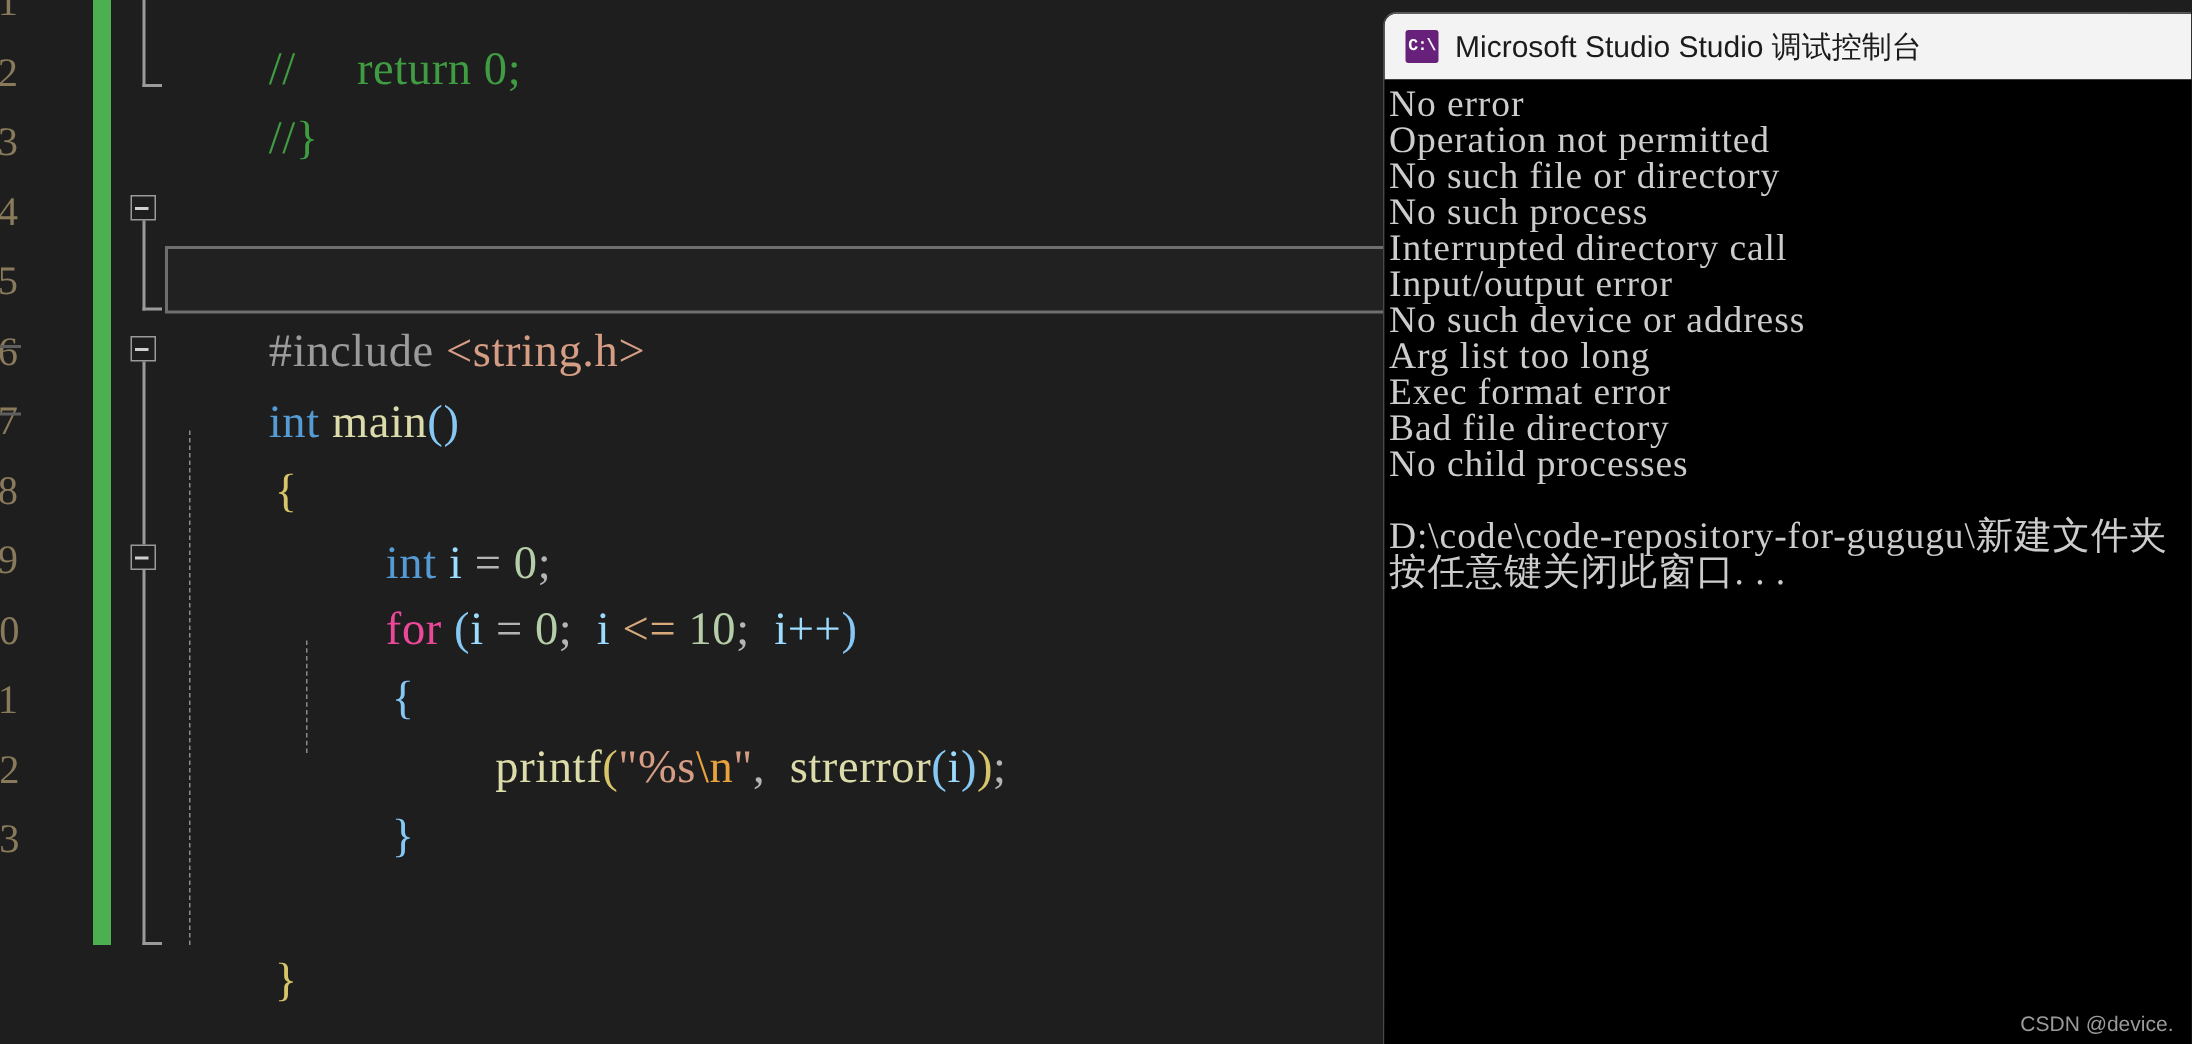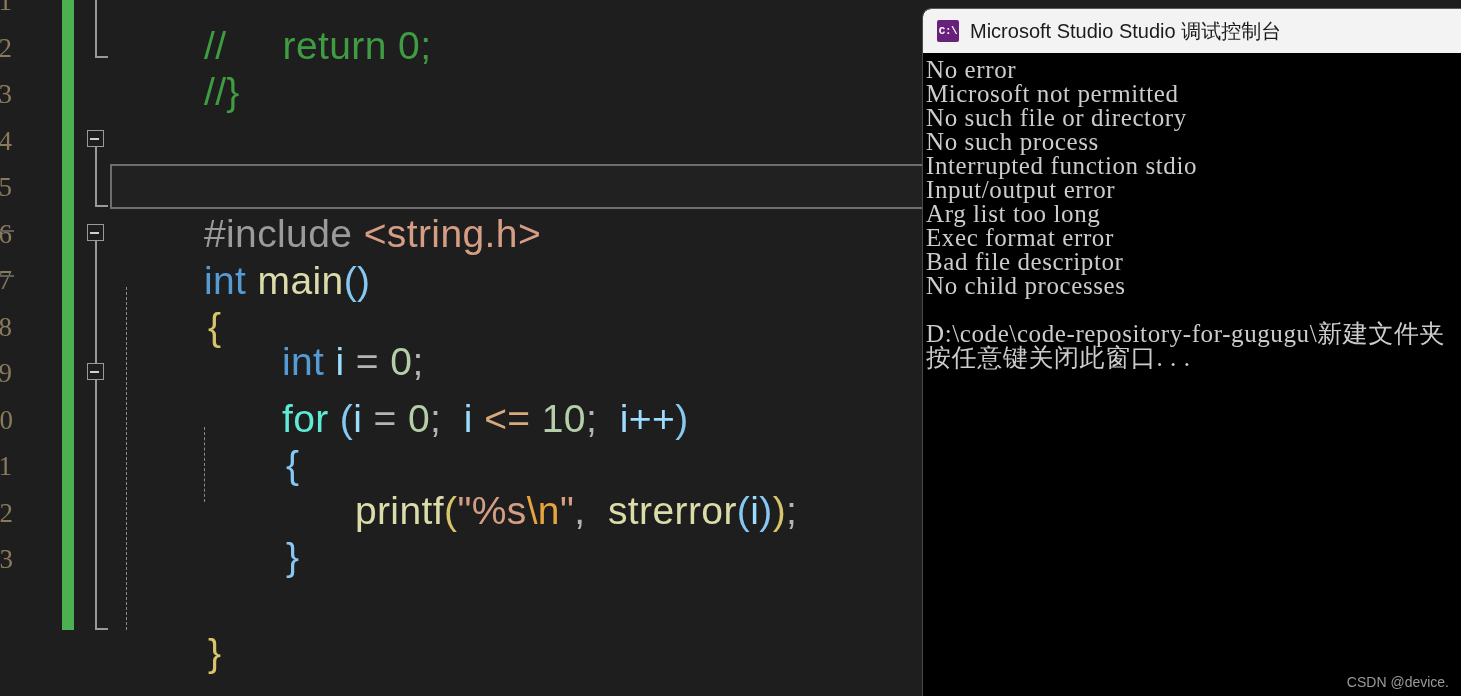--- a/index.html
+++ b/index.html
@@ -87,22 +87,22 @@
     position: absolute;
     width: 0;
     border-left: 1.5px dashed #8a8a8a;
   }
 
   
   .code-layer {
     position: absolute;
     left: 0; top: 0;
     width: 998px; height: 696px;
-    font-family: Liberation Sans, sans-serif;
-    font-size: 39px;
+    font-family: Liberation Serif, serif;
+    font-size: 31px;
     white-space: pre;
   }
   .code-line {
     position: absolute;
     left: 114px;
     height: 46.5px;
     line-height: 46.5px;
     letter-spacing: 0.4px;
   }
 
@@ -114,21 +114,21 @@
     border: 2px solid #6e6e6e;
     background: #212121;
     box-sizing: border-box;
   }
 
   
   .tk-comment   { color: #3f9c42; }
   .tk-pp        { color: #9b9b9b; }
   .tk-incpath   { color: #d69d85; }
   .tk-keyword   { color: #559cd6; }
-  .tk-ctrlkw    { color: #5eead4; }
+  .tk-ctrlkw    { color: #ec4899; }
   .tk-func      { color: #dcdcaa; }
   .tk-ident     { color: #9cdcfe; }
   .tk-num       { color: #b5cea8; }
   .tk-string    { color: #d69d85; }
   .tk-escape    { color: #e8a33d; }
   .tk-punct     { color: #d4d4d4; }
   .tk-paren1    { color: #86c7f3; }
   .tk-paren2    { color: #d8c56a; }
   .tk-brace     { color: #d8c56a; }
   .tk-brace2    { color: #86c7f3; }
@@ -293,21 +293,21 @@
       <div class="code-line" style="top:211px;">
         <span class="tk-keyword">int</span><span> </span><span class="tk-func">main</span><span class="tk-paren1">(</span><span class="tk-paren1">)</span>
       </div>
 
       
       <div class="code-line" style="top:257px; left:118px;">
         <span class="tk-brace">{</span>
       </div>
 
       
-      <div class="code-line" style="top:292px; left:192px;">
+      <div class="code-line" style="top:305px; left:192px;">
         <span class="tk-keyword">int</span><span> </span><span class="tk-ident">i</span><span> </span><span class="tk-op">=</span><span> </span><span class="tk-num">0</span><span class="tk-op">;</span>
       </div>
 
       
       <div class="code-line" style="top:349px; left:192px;">
         <span class="tk-ctrlkw">for</span><span> </span><span class="tk-paren1">(</span><span class="tk-ident">i</span><span> </span><span class="tk-op">=</span><span> </span><span class="tk-num">0</span><span class="tk-op">;</span><span>  </span><span class="tk-ident">i</span><span> </span><span class="tk-incpath" style="color:#d8a97a;">&lt;=</span><span> </span><span class="tk-num">10</span><span class="tk-op">;</span><span>  </span><span class="tk-ident">i</span><span class="tk-ident">++</span><span class="tk-paren1">)</span>
       </div>
 
       
       <div class="code-line" style="top:395px; left:196px;">
@@ -338,28 +338,29 @@
 
     <div id="console-titlebar">
       <span class="console-icon">
         <span>C:\</span>
       </span>
       <span id="console-title-text">Microsoft Studio Studio 调试控制台</span>
     </div>
 
     <div id="console-body">
       <div class="console-line">No error</div>
-      <div class="console-line">Microsoft not permitted</div>
+      <div class="console-line">Operation not permitted</div>
       <div class="console-line">No such file or directory</div>
       <div class="console-line">No such process</div>
-      <div class="console-line">Interrupted function stdio</div>
+      <div class="console-line">Interrupted directory call</div>
       <div class="console-line">Input/output error</div>
+      <div class="console-line">No such device or address</div>
       <div class="console-line">Arg list too long</div>
       <div class="console-line">Exec format error</div>
-      <div class="console-line">Bad file descriptor</div>
+      <div class="console-line">Bad file directory</div>
       <div class="console-line">No child processes</div>
       <div class="console-line blank">&nbsp;</div>
       <div class="console-line">D:\code\code-repository-for-gugugu\新建文件夹</div>
       <div class="console-line">按任意键关闭此窗口. . .</div>
     </div>
 
   </div>
 
   <div id="watermark">CSDN @device.</div>
 

